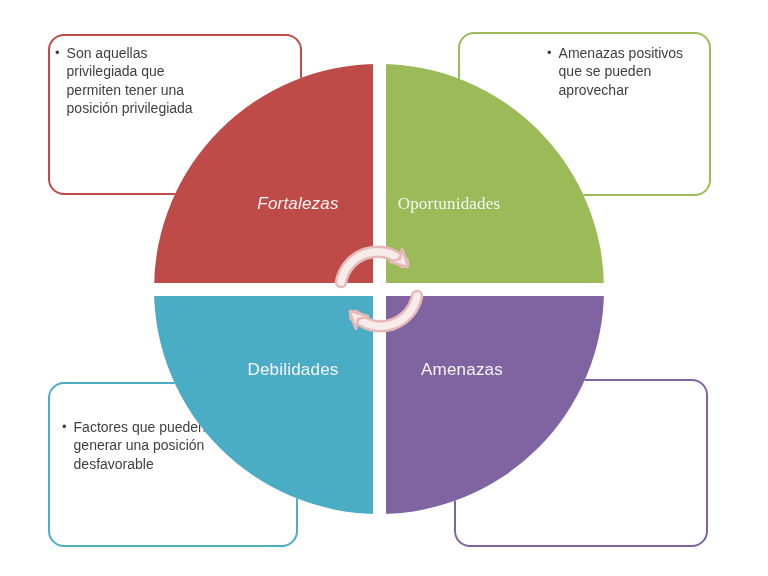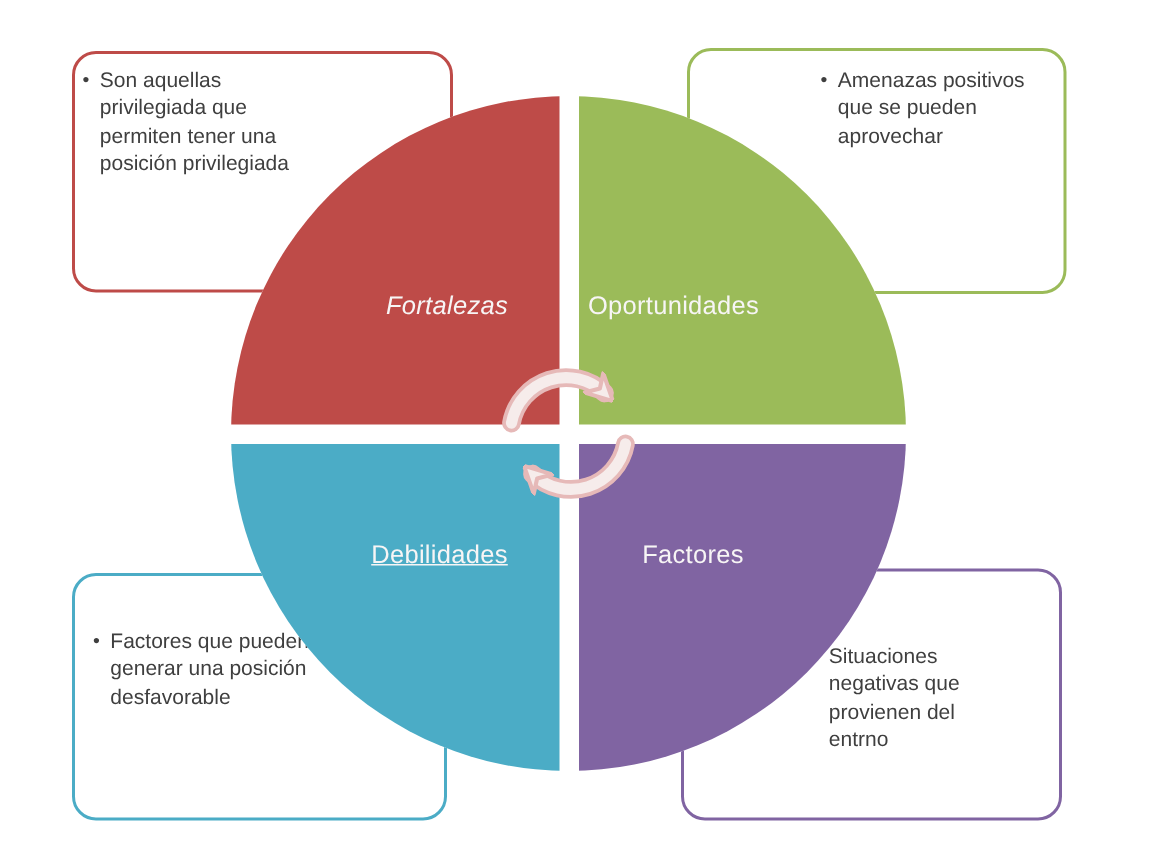--- a/index.html
+++ b/index.html
@@ -61,22 +61,22 @@
   .qlabel {
     position: absolute;
     transform: translate(-50%, -50%);
     color: #f7f5f5;
     font-size: 17px;
     letter-spacing: 0.2px;
     white-space: nowrap;
     z-index: 3;
   }
   .qlabel.l0 { left: 298px; top: 204px; font-style: italic; }
-  .qlabel.l1 { left: 449px; top: 204px; }
-  .qlabel.l2 { left: 293px; top: 370px; text-decoration: underline; }
+  .qlabel.l1 { left: 449px; top: 204px; font-family: Liberation Serif, serif; }
+  .qlabel.l2 { left: 293px; top: 370px; }
   .qlabel.l3 { left: 462px; top: 370px; }
 
   .center-icon {
     position: absolute;
     left: 324px;
     top: 234px;
     width: 110px;
     height: 110px;
     z-index: 4;
   }
@@ -96,36 +96,32 @@
     <span>Son aquellas privilegiada que permiten tener una posición privilegiada</span>
   </div>
   <div class="note n-tr">
     <span class="bullet">•</span>
     <span>Amenazas positivos que se pueden aprovechar</span>
   </div>
   <div class="note n-bl">
     <span class="bullet">•</span>
     <span>Factores que pueden generar una posición desfavorable</span>
   </div>
-  <div class="note n-br">
-    <span class="bullet">•</span>
-    <span>Situaciones negativas que provienen del entrno</span>
-  </div>
 
   <div class="circle">
     <div class="quadrant" style="background: rgb(190, 75, 72);"></div>
     <div class="quadrant" style="background: rgb(155, 187, 89);"></div>
     <div class="quadrant" style="background: rgb(75, 172, 198);"></div>
     <div class="quadrant" style="background: rgb(128, 100, 162);"></div>
   </div>
 
   <div class="qlabel l0">Fortalezas</div>
   <div class="qlabel l1">Oportunidades</div>
   <div class="qlabel l2">Debilidades</div>
-  <div class="qlabel l3">Factores</div>
+  <div class="qlabel l3">Amenazas</div>
 
   <svg class="center-icon" viewBox="-55 -55 110 110" xmlns="http://www.w3.org/2000/svg" aria-hidden="true">
     <defs>
       <marker id="ah" viewBox="-5 -5 10 10" refX="1" refY="0" markerWidth="2.6" markerHeight="2.6" orient="auto">
         <path d="M -4 -4.6 L 5 0 L -4 4.6 L -1.2 0 Z" stroke-width="1.4" stroke-linejoin="round" fill="#f6eceb" stroke="#e6b9b8"></path>
       </marker>
     </defs>
 
     <path d="M -38 -7 A 37 37 0 0 1 24 -27" fill="none" stroke-width="12.5" stroke-linecap="round" stroke="#e6b9b8"></path>
     <path d="M 38 7 A 37 37 0 0 1 -24 27" fill="none" stroke-width="12.5" stroke-linecap="round" stroke="#e6b9b8"></path>

